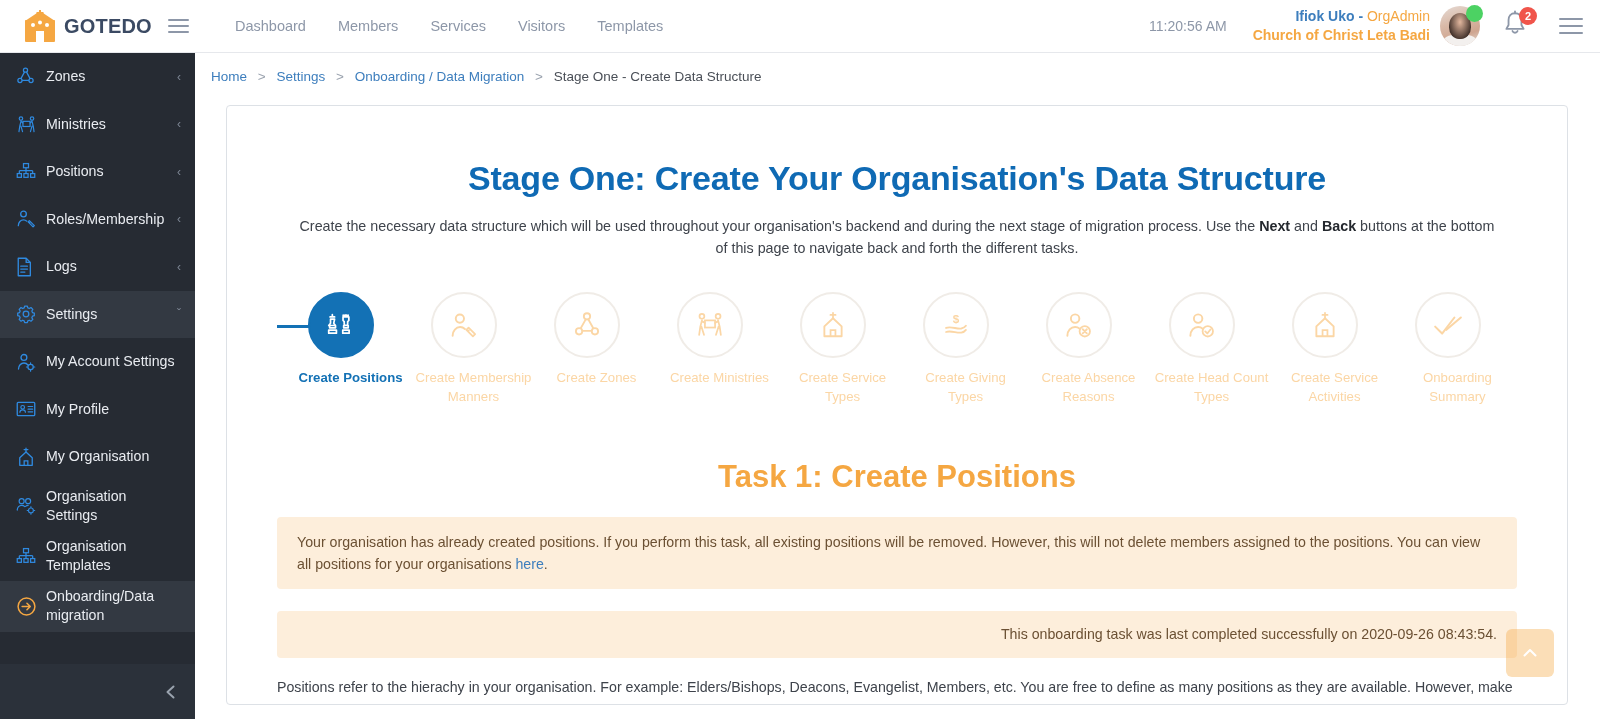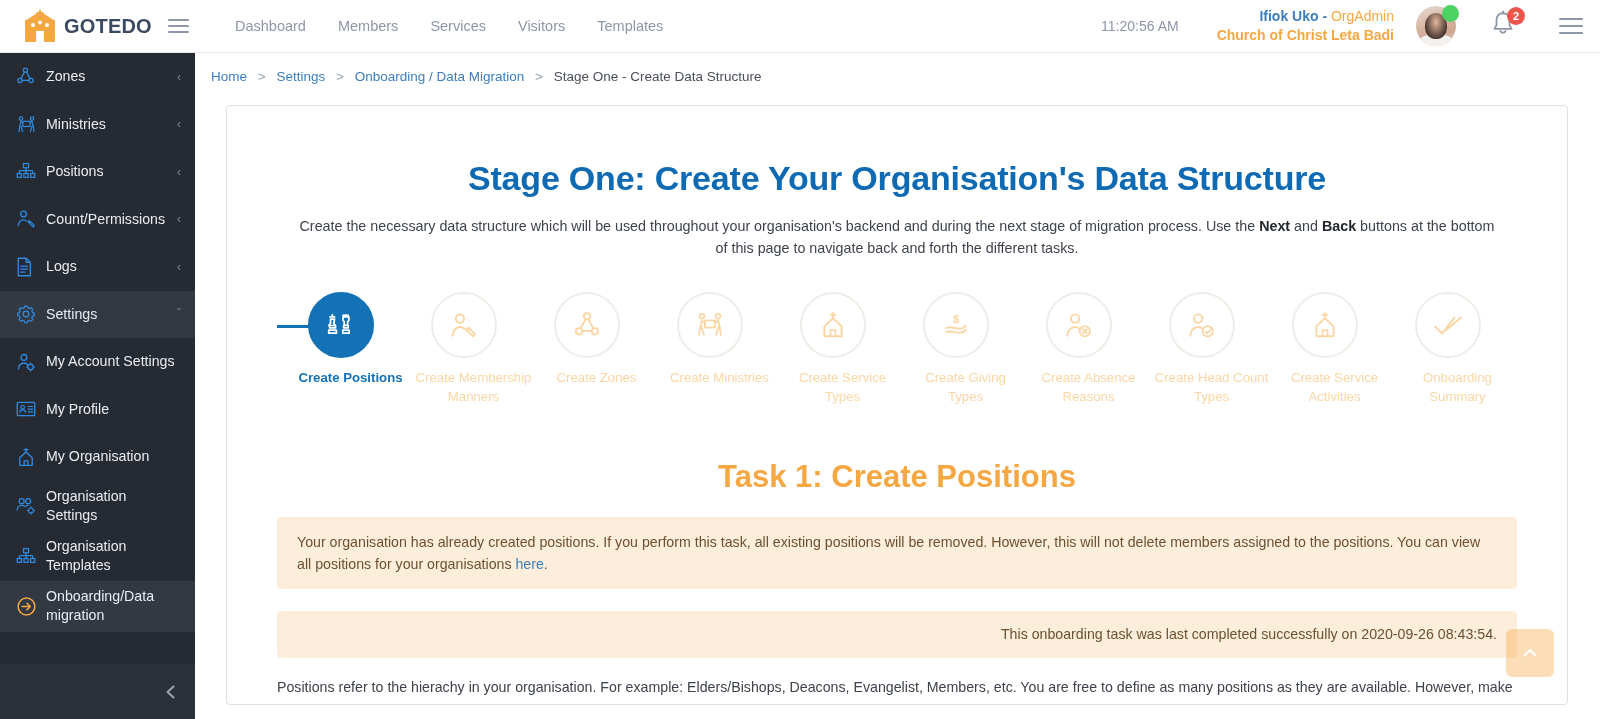--- a/index.html
+++ b/index.html
@@ -22,21 +22,21 @@
   .hamburger-left { margin-left: 6px; width: 34px; height: 34px; display:flex; flex-direction:column;
     justify-content:center; align-items:center; gap:4px; cursor: pointer; }
   .hamburger-left span { display:block; width: 21px; height: 2px; background: #8d97a8; border-radius:1px; }
 
   .topnav { display: flex; align-items: center; margin-left: 24px; gap: 0; }
   .topnav a {
     font-size: 14.5px; color: #8d97a8; text-decoration: none;
     padding: 0 16px; line-height: 53px; white-space: nowrap;
   }
 
-  .topright { margin-left: auto; display: flex; align-items: center; padding-right: 14px; gap: 12px; }
+  .topright { margin-left: auto; display: flex; align-items: center; padding-right: 14px; gap: 0; }
   .clock { font-size: 14px; color: #8d97a8; margin-right: 26px; }
   .userblock { text-align: right; line-height: 1.35; margin-right: 10px; }
   .uname { font-size: 14px; color: #3d7ebd; font-weight: 700; }
   .uname .role { color: #f5a742; font-weight: 400; }
   .uorg { font-size: 14px; color: #f5a742; font-weight: 700; white-space: nowrap; }
   .avatar-wrap { position: relative; width: 40px; height: 40px; margin-right: 22px; }
   .avatar {
     width: 40px; height: 40px; border-radius: 50%; overflow: hidden;
     background: linear-gradient(160deg,#e6dcd6 0%,#d9b9a7 40%,#cfa590 70%,#e8e3de 100%);
     position: relative;
@@ -254,21 +254,21 @@
 
   <div class="side-item">
     <span class="side-ico">
       <svg viewBox="0 0 24 24" width="20" height="20">
         <circle cx="9" cy="6" r="3.4" fill="none" stroke="#2f8ae0" stroke-width="1.6"></circle>
         <path d="M2.8 20 c0-4 2.8-7 6.2-7 c1.5 0 2.9 .6 4 1.6" fill="none" stroke="#2f8ae0" stroke-width="1.6" stroke-linecap="round"></path>
         <path d="M14.5 15.5 L20.5 21.5 M20.5 21.5 L22 20 L16 14 L14.5 15.5 Z" fill="none" stroke="#2f8ae0" stroke-width="1.5" stroke-linejoin="round"></path>
         <circle cx="16.3" cy="16.3" r="1" fill="#2f8ae0"></circle>
       </svg>
     </span>
-    <span class="side-label">Count/Permissions</span>
+    <span class="side-label">Roles/Membership</span>
     <span class="side-chev">‹</span>
   </div>
 
   <div class="side-item">
     <span class="side-ico">
       <svg viewBox="0 0 20 24" width="17" height="20">
         <path d="M2.5 1.5 H12 L17 6.5 V22.5 H2.5 Z" fill="none" stroke="#2f8ae0" stroke-width="1.6" stroke-linejoin="round"></path>
         <path d="M12 1.5 V6.5 H17" fill="none" stroke="#2f8ae0" stroke-width="1.6" stroke-linejoin="round"></path>
         <path d="M5.5 11 H13.5 M5.5 14.5 H13.5 M5.5 18 H10.5" stroke="#2f8ae0" stroke-width="1.5" stroke-linecap="round"></path>
       </svg>

